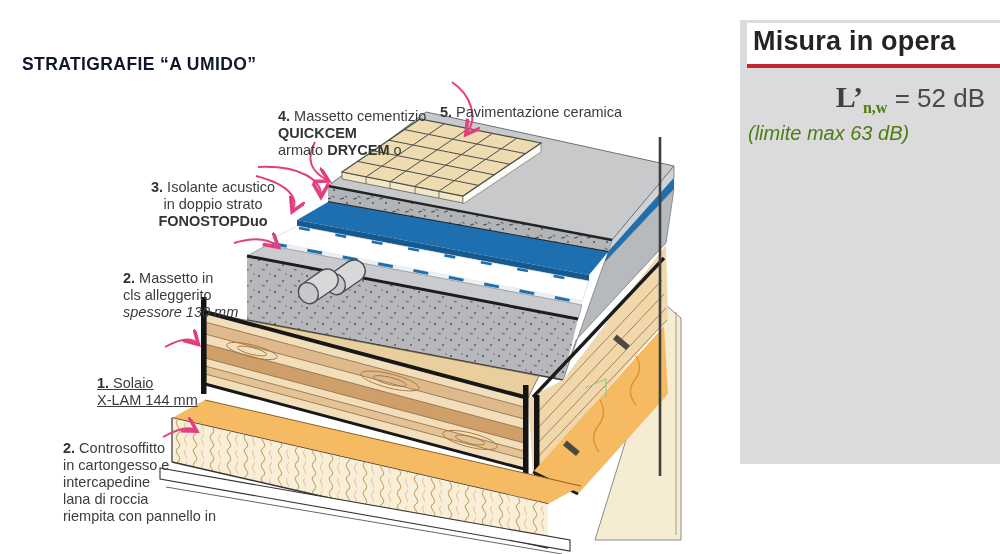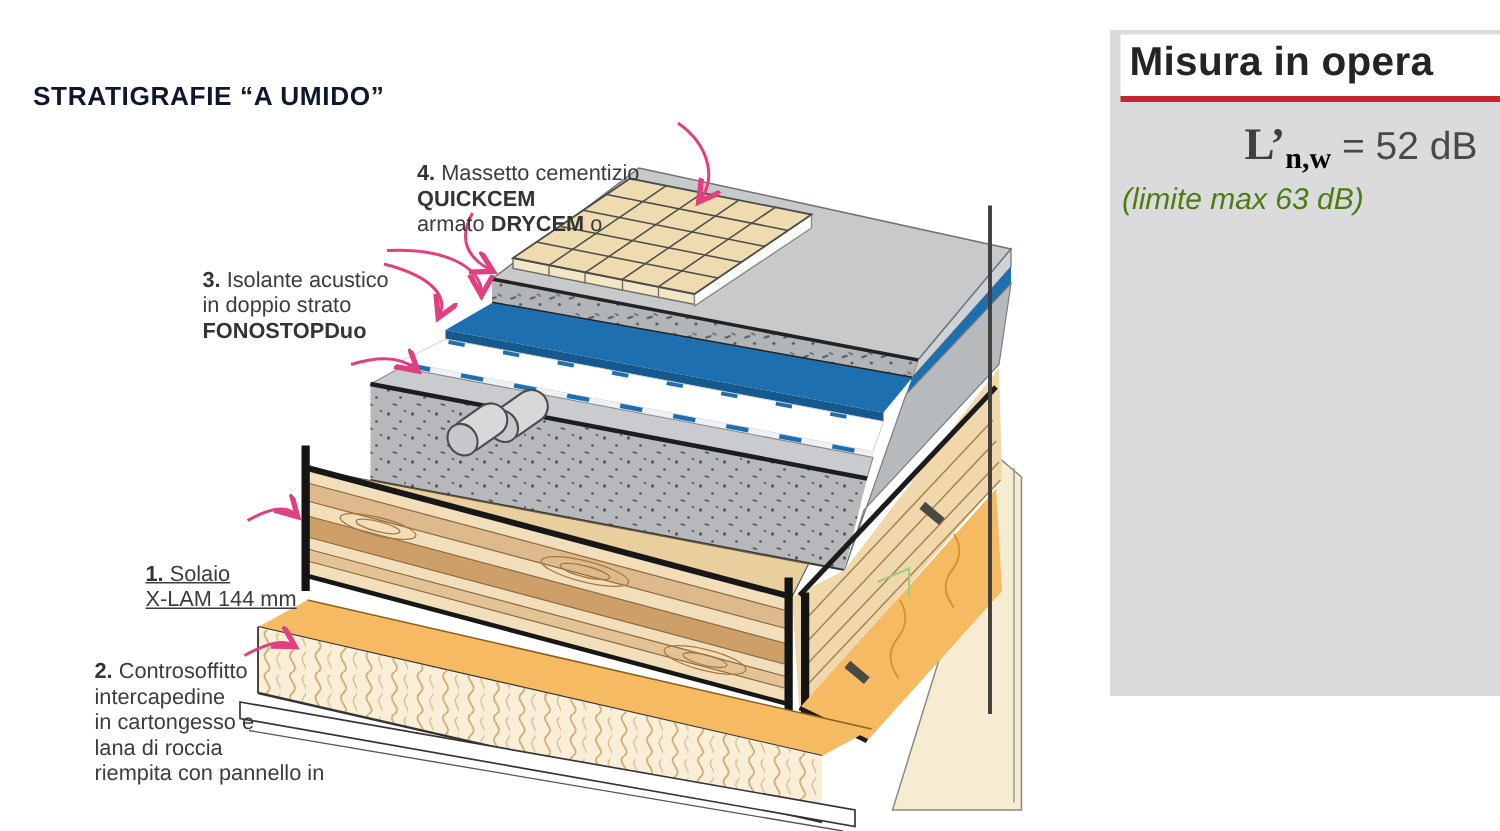--- a/index.html
+++ b/index.html
@@ -9,21 +9,21 @@
   .lbl b{font-weight:bold;color:#333436;}
   .lbl .it{font-style:italic;}
   #diagram-svg{position:absolute;left:0;top:0;}
   
   #measure-panel{position:absolute;left:740px;top:20px;width:260px;height:444px;background:#dbdbdd;}
   #measure-header{position:absolute;left:7px;top:3px;width:253px;height:41px;background:#ffffff;}
   #measure-title{position:absolute;left:6px;top:3px;font-size:27px;font-weight:bold;color:#242427;letter-spacing:.2px;}
   #measure-redline{position:absolute;left:7px;top:44px;width:253px;height:4px;background:#c5262e;}
   #measure-formula{position:absolute;right:15px;top:60px;font-size:26px;color:#48494b;text-align:right;}
   #measure-formula .lhs{font-family:"Liberation Serif",serif;font-weight:bold;font-size:30px;color:#3e3f41;}
-  #measure-formula sub{font-family:"Liberation Serif",serif;font-weight:bold;font-size:20px;color:#000000;}
+  #measure-formula sub{font-family:"Liberation Serif",serif;font-weight:bold;font-size:16px;color:#4d7c0f;}
   #measure-limit{position:absolute;left:8px;top:102px;font-style:italic;font-size:20px;color:#4d7c0f;}
 </style>
 </head>
 <body>
 
 <div id="stage">
 
   <div id="page-title">STRATIGRAFIE “A UMIDO”</div>
 
   <svg id="diagram-svg" width="740" height="554" viewBox="0 0 740 554">
@@ -201,37 +201,45 @@
       <path d="M163,437 C181,427 190,427 195,430" marker-end="url(#ah)"></path>
     </g>
   </svg>
 
   <div class="lbl" style="left:278px;top:64px;">
     <div><b>4.</b><span> Massetto cementizio</span></div>
     <div><b>QUICKCEM</b></div>
     <div><span>armato </span><b>DRYCEM</b><span> o</span></div>
   </div>
 
-
-  <div class="lbl" style="left:135px;top:135px;">
+  <div class="lbl" style="left:440px;top:60px;">
+    <div><b>5.</b><span> Pavimentazione ceramica</span></div>
+  </div>
+
+  <div class="lbl" style="left:151px;top:135px;text-align:center;">
     <div><b>3.</b><span> Isolante acustico</span></div>
     <div><span>in doppio strato</span></div>
     <div><b>FONOSTOPDuo</b></div>
   </div>
 
+  <div class="lbl" style="left:123px;top:226px;">
+    <div><b>2.</b><span> Massetto in</span></div>
+    <div><span>cls alleggerito</span></div>
+    <div class="it">spessore 130 mm</div>
+  </div>
 
   <div class="lbl" style="left:97px;top:331px;text-decoration:underline;">
     <div><b>1.</b><span> Solaio</span></div>
     <div><span>X-LAM 144 mm</span></div>
   </div>
 
   <div class="lbl" style="left:63px;top:396px;">
     <div><b>2.</b><span> Controsoffitto</span></div>
+    <div><span>in cartongesso e</span></div>
     <div><span>intercapedine</span></div>
-    <div><span>in cartongesso e</span></div>
     <div><span>lana di roccia</span></div>
     <div><span>riempita con pannello in</span></div>
   </div>
 
   <div id="measure-panel">
     <div id="measure-header">
       <div id="measure-title">Misura in opera</div>
     </div>
     <div id="measure-redline"></div>
     <div id="measure-formula"><span class="lhs">L’</span><sub>n,w</sub><span> = 52 dB</span></div>

